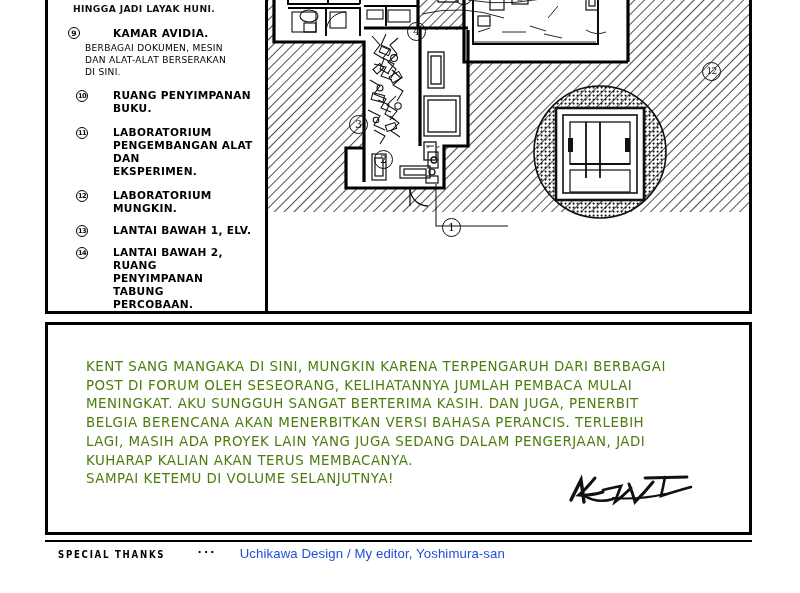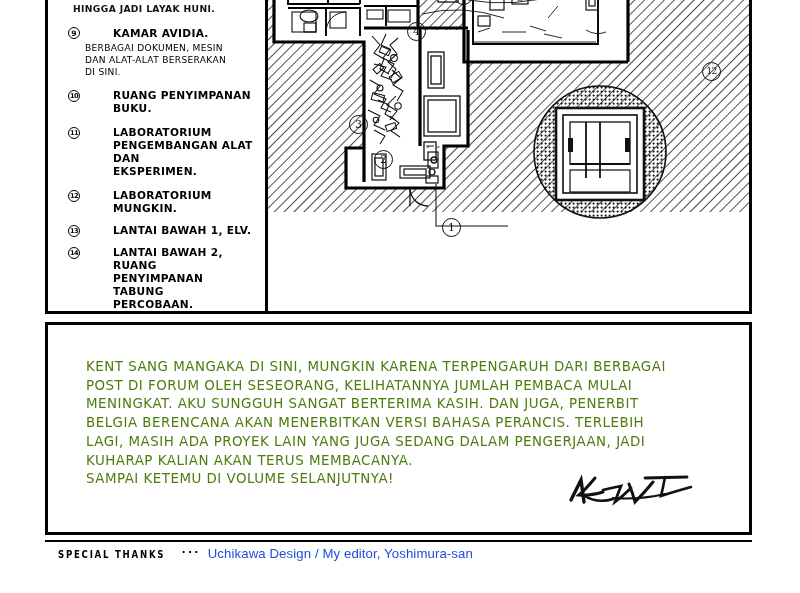--- a/index.html
+++ b/index.html
@@ -79,21 +79,21 @@
     width: 12px; height: 12px;
     border: 1.2px solid #000;
     border-radius: 50%;
     font-size: 7.6px;
     line-height: 11.5px;
     text-align: center;
     font-weight: 700;
     font-family: "DejaVu Sans", sans-serif;
     box-sizing: border-box;
   }
-  .legend-num.wide { font-size: 6.6px; letter-spacing: -0.6px; }
+  .legend-num.wide { font-size: 6.6px; letter-spacing: -0.6px; margin-left: 8px; }
   .legend-title {
     font-size: 10.6px;
     line-height: 13px;
     font-weight: 700;
     letter-spacing: 0.3px;
     white-space: pre-line;
     font-family: "DejaVu Sans", sans-serif;
     margin-left: 28px;
   }
   .legend-sub {
@@ -174,21 +174,21 @@
     width: 707px;
     height: 2px;
     background: #000;
   }
   .credits {
     position: absolute;
     left: 58px;
     top: 546px;
     display: flex;
     align-items: baseline;
-    gap: 7px;
+    gap: 23px;
   }
   .credits-label {
     font-family: "DejaVu Sans", sans-serif;
     font-size: 10.4px;
     font-weight: 700;
     letter-spacing: 1.9px;
     font-stretch: condensed;
     transform: scaleX(0.92);
     transform-origin: left center;
   }

